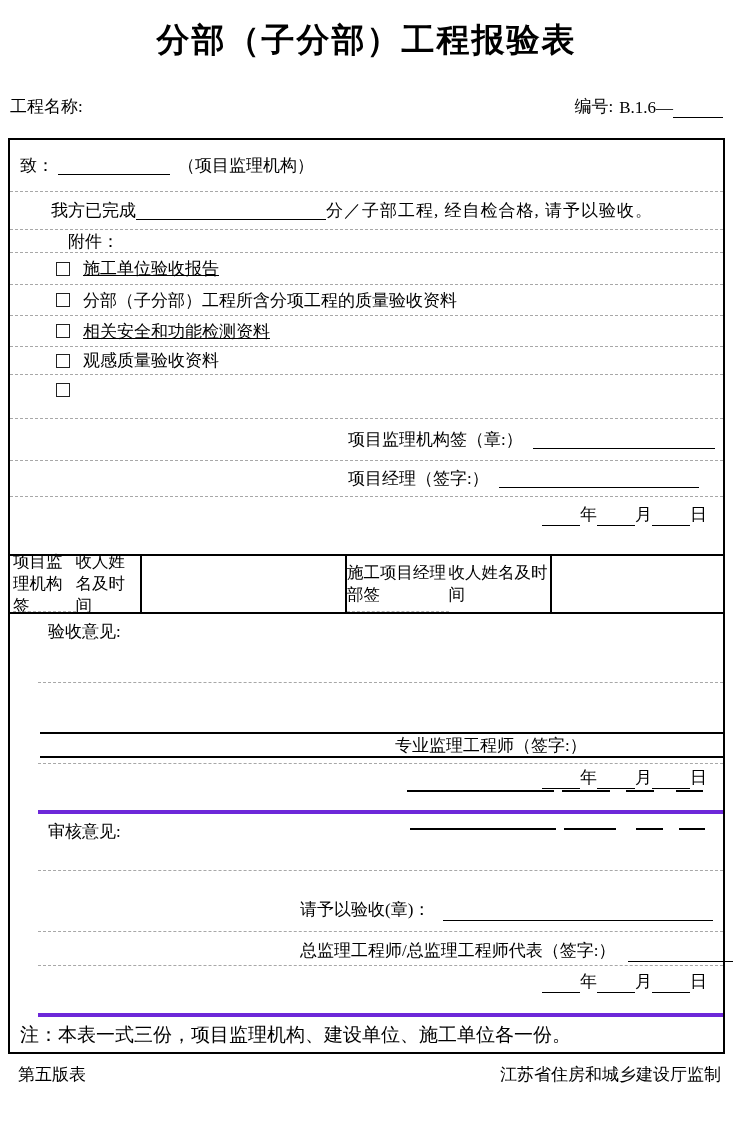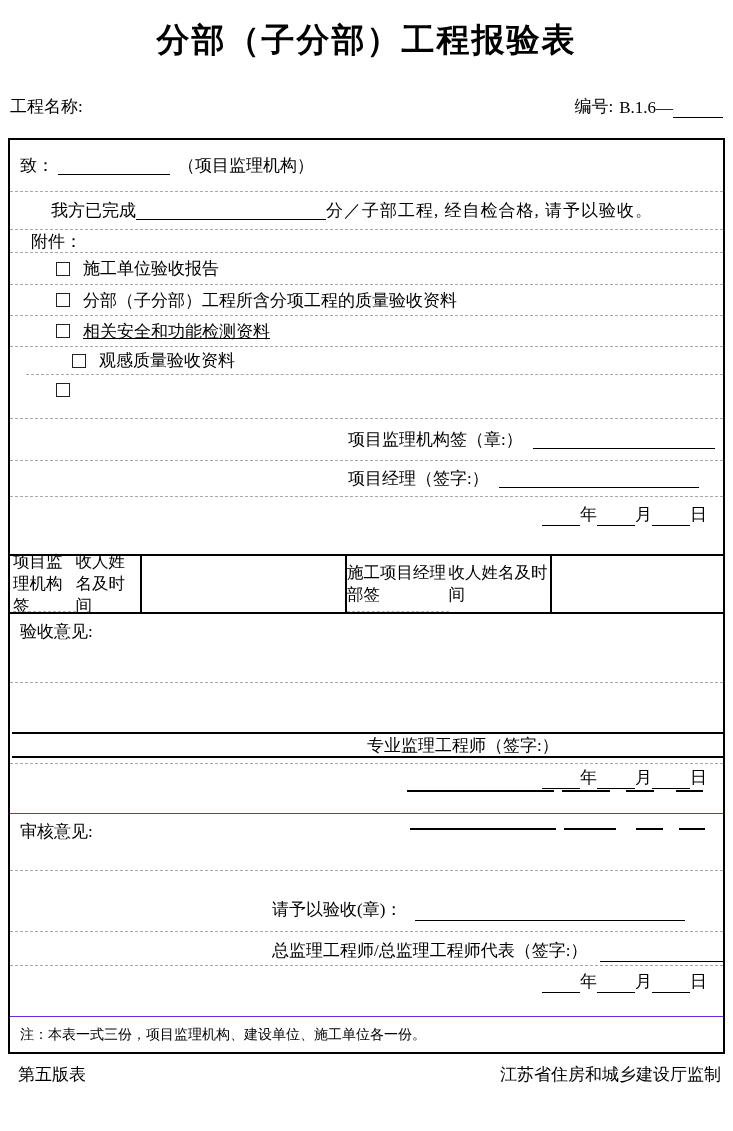--- a/index.html
+++ b/index.html
@@ -16,25 +16,25 @@
   .head-row{
     display:flex;justify-content:space-between;align-items:flex-end;
     margin-top:32px;padding:0 2px;
   }
   .serial{display:flex;align-items:flex-end;margin-left:23px;}
   .blank{display:inline-block;border-bottom:1px solid #000;height:18px;vertical-align:bottom;}
 
   .form{border:2px solid #000;margin-top:20px;box-sizing:border-box;}
   .row{box-sizing:border-box;position:relative;}
   .dashed-b{border-bottom:1px dashed #a8a8a8;}
-  .solid-b{border-bottom:1px solid #6d28d9;}
+  .solid-b{border-bottom:4px solid #6d28d9;margin-left:28px;}
 
   .r-to{height:52px;display:flex;align-items:center;padding-left:10px;}
   .r-complete{height:38px;display:flex;align-items:center;padding-left:41px;}
-  .r-attach{height:23px;display:flex;align-items:center;padding-left:21px;}
+  .r-attach{height:23px;display:flex;align-items:center;padding-left:58px;}
   .r-cb{display:flex;align-items:center;padding-left:46px;}
   .cb{
     display:inline-block;width:12px;height:12px;border:1.5px solid #222;
     margin-right:13px;flex:0 0 auto;background:#fff;
   }
   .r-seal{height:42px;display:flex;align-items:center;padding-left:338px;}
   .r-sign{height:36px;display:flex;align-items:center;padding-left:338px;}
   .r-date-top{height:57px;padding-top:6px;}
   .dateline{display:flex;justify-content:flex-end;align-items:flex-end;padding-right:16px;gap:0;}
   .dateline .blank{width:38px;}
@@ -51,21 +51,21 @@
   .c4{flex:1;}
 
   .r-accept{height:200px;}
   .r-review{height:203px;}
   .abs{position:absolute;}
   .hl-dash{position:absolute;left:0;right:0;border-top:1px dashed #a8a8a8;}
   .hl-solid{position:absolute;left:2px;right:0;border-top:2px solid #000;}
   .segs{position:absolute;display:flex;align-items:flex-end;}
   .segs span{display:inline-block;border-bottom:2px solid #000;height:4px;}
 
-  .r-note{height:35px;display:flex;align-items:center;padding-left:10px;font-size:14px;}
+  .r-note{height:35px;display:flex;align-items:center;padding-left:10px;font-size:19px;}
   .footer{display:flex;justify-content:space-between;margin-top:9px;padding:0 4px 0 10px;font-size:17px;}
   .lab{white-space:nowrap;}
 </style>
 </head>
 <body>
 
 <div class="sheet">
 
   <h1 class="title">分部（子分部）工程报验表</h1>
 
@@ -89,33 +89,33 @@
     <div class="row r-complete dashed-b">
       <span class="lab">我方已完成</span>
       <span class="blank" style="width:190px;"></span>
       <span class="lab" style="letter-spacing:1px;">分／子部工程, 经自检合格, 请予以验收。</span>
     </div>
 
     <div class="row r-attach dashed-b">
       <span class="lab">附件：</span>
     </div>
 
-    <div class="row r-cb dashed-b" style="height:32px;">
+    <div class="row r-cb dashed-b" style="height:32px;text-decoration:underline;">
       <span class="cb"></span>
       <span class="lab">施工单位验收报告</span>
     </div>
     <div class="row r-cb dashed-b" style="height:31px;">
       <span class="cb"></span>
       <span class="lab">分部（子分部）工程所含分项工程的质量验收资料</span>
     </div>
     <div class="row r-cb dashed-b" style="height:31px;text-decoration:underline;">
       <span class="cb"></span>
       <span class="lab">相关安全和功能检测资料</span>
     </div>
-    <div class="row r-cb dashed-b" style="height:28px;margin-left:16px;">
+    <div class="row r-cb dashed-b" style="height:28px;">
       <span class="cb"></span>
       <span class="lab">观感质量验收资料</span>
     </div>
     <div class="row r-cb dashed-b" style="height:44px;align-items:flex-start;padding-top:8px;">
       <span class="cb"></span>
       <span class="lab"></span>
     </div>
 
     <div class="row r-seal dashed-b">
       <span class="lab">项目监理机构签（章:）</span>

